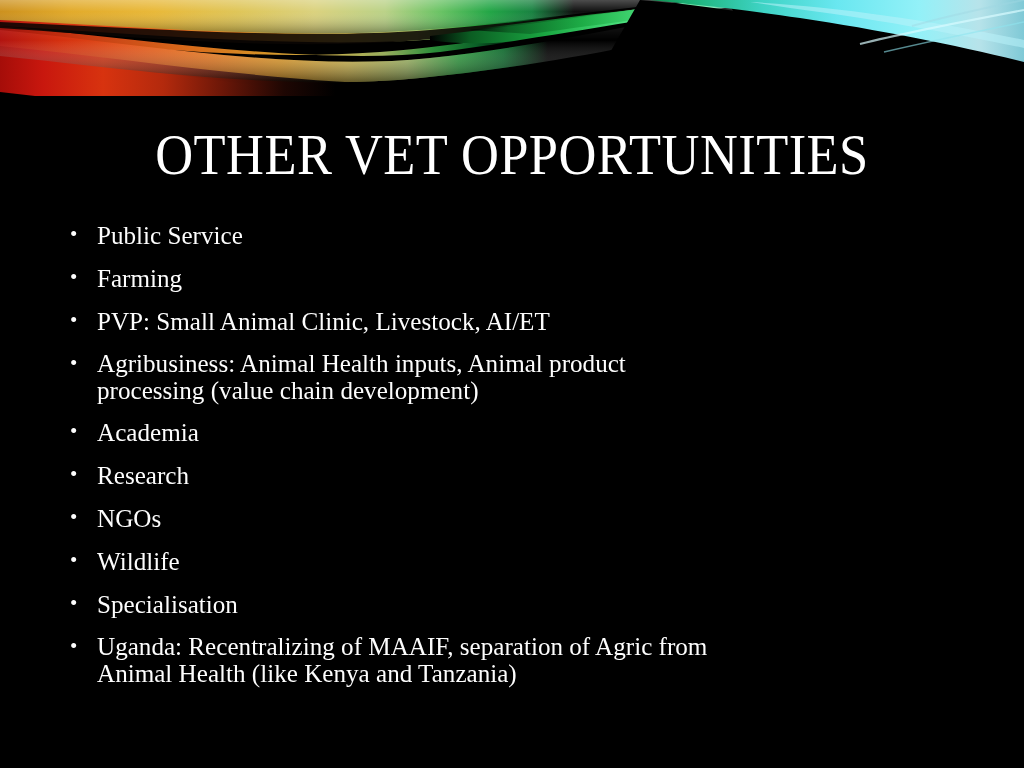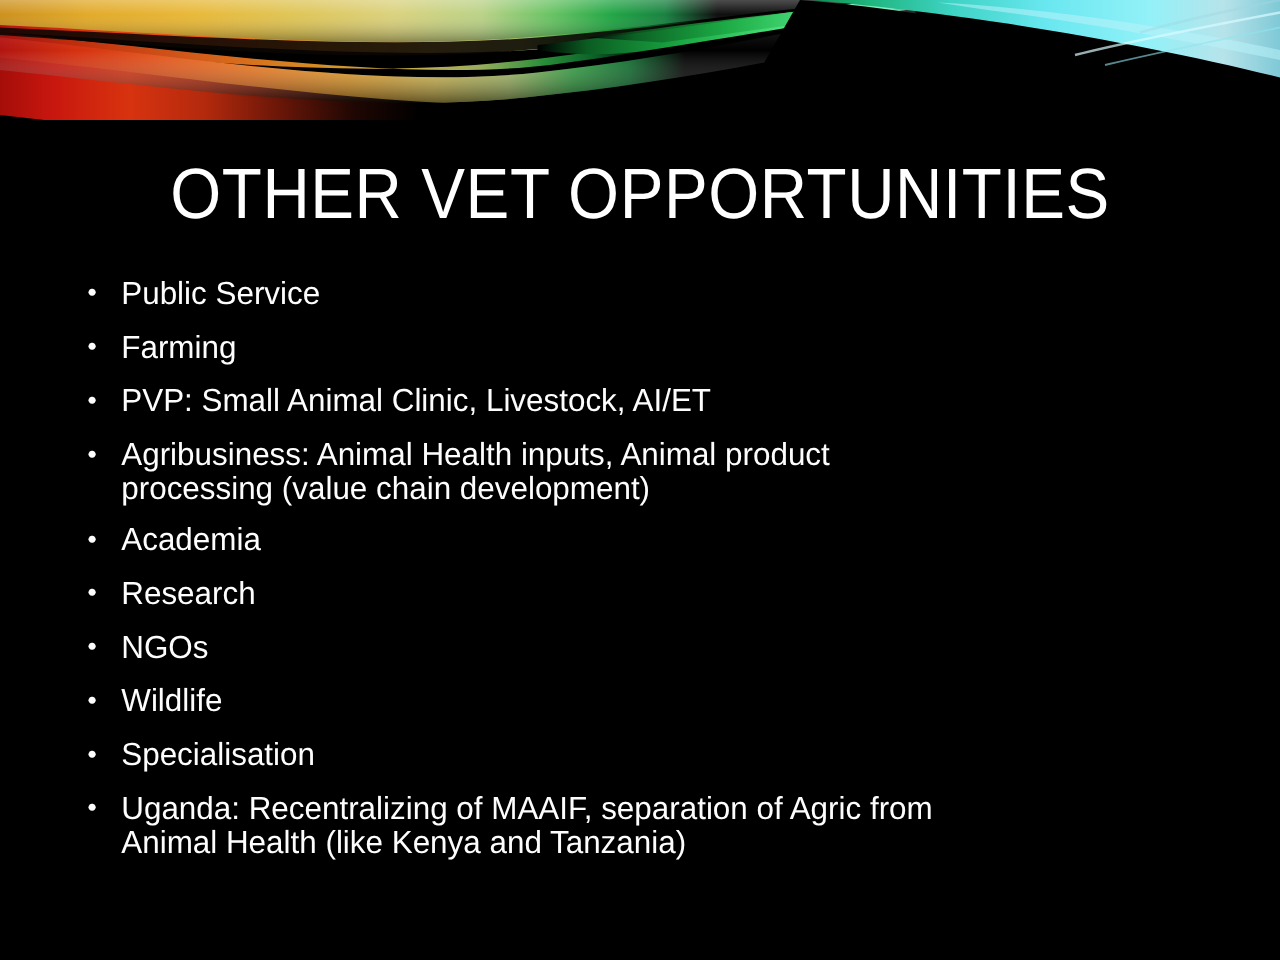--- a/index.html
+++ b/index.html
@@ -9,21 +9,21 @@
     height:768px;
     background:#000000;
     overflow:hidden;
   }
 
   #slide {
     position:relative;
     width:1024px;
     height:768px;
     background:#000000;
-    font-family:Liberation Sans, sans-serif;
+    font-family:Liberation Serif, serif;
     overflow:hidden;
     padding-left:10px;
   }
 
   
   #wave-band {
     position:absolute;
     top:0; left:0;
     width:1024px;
     height:140px;

